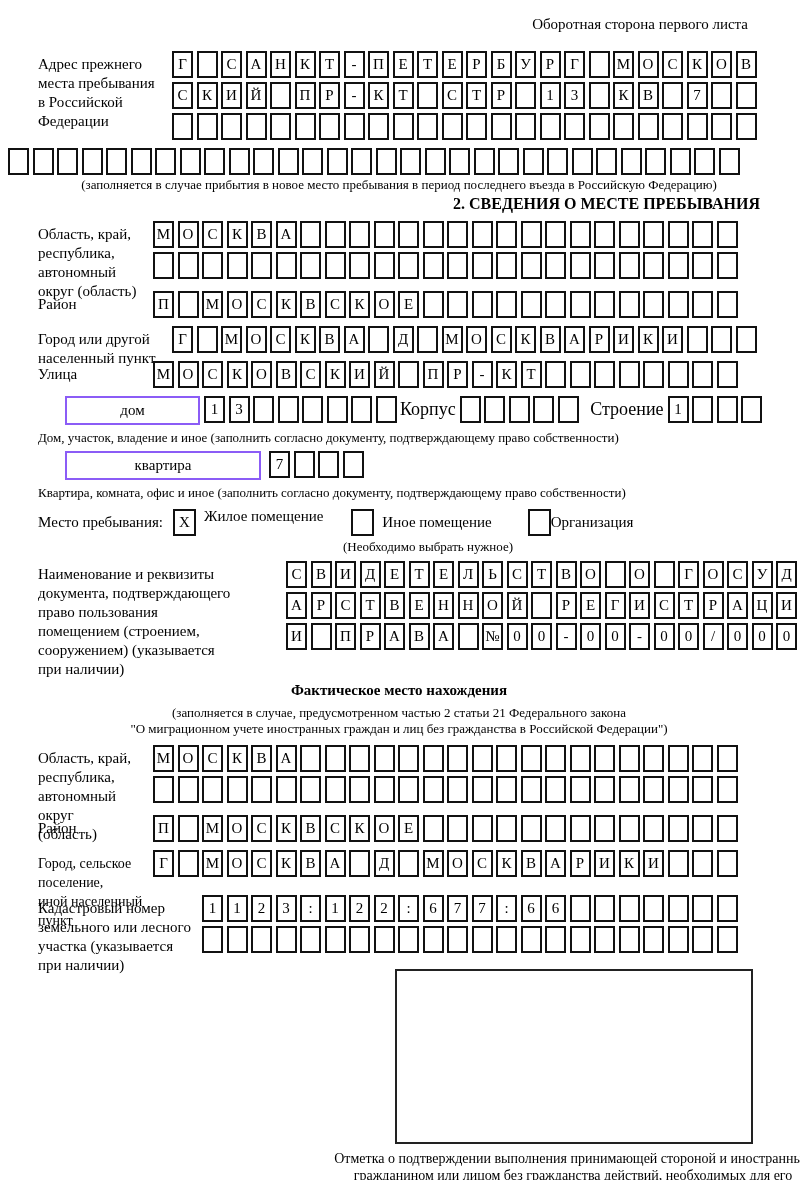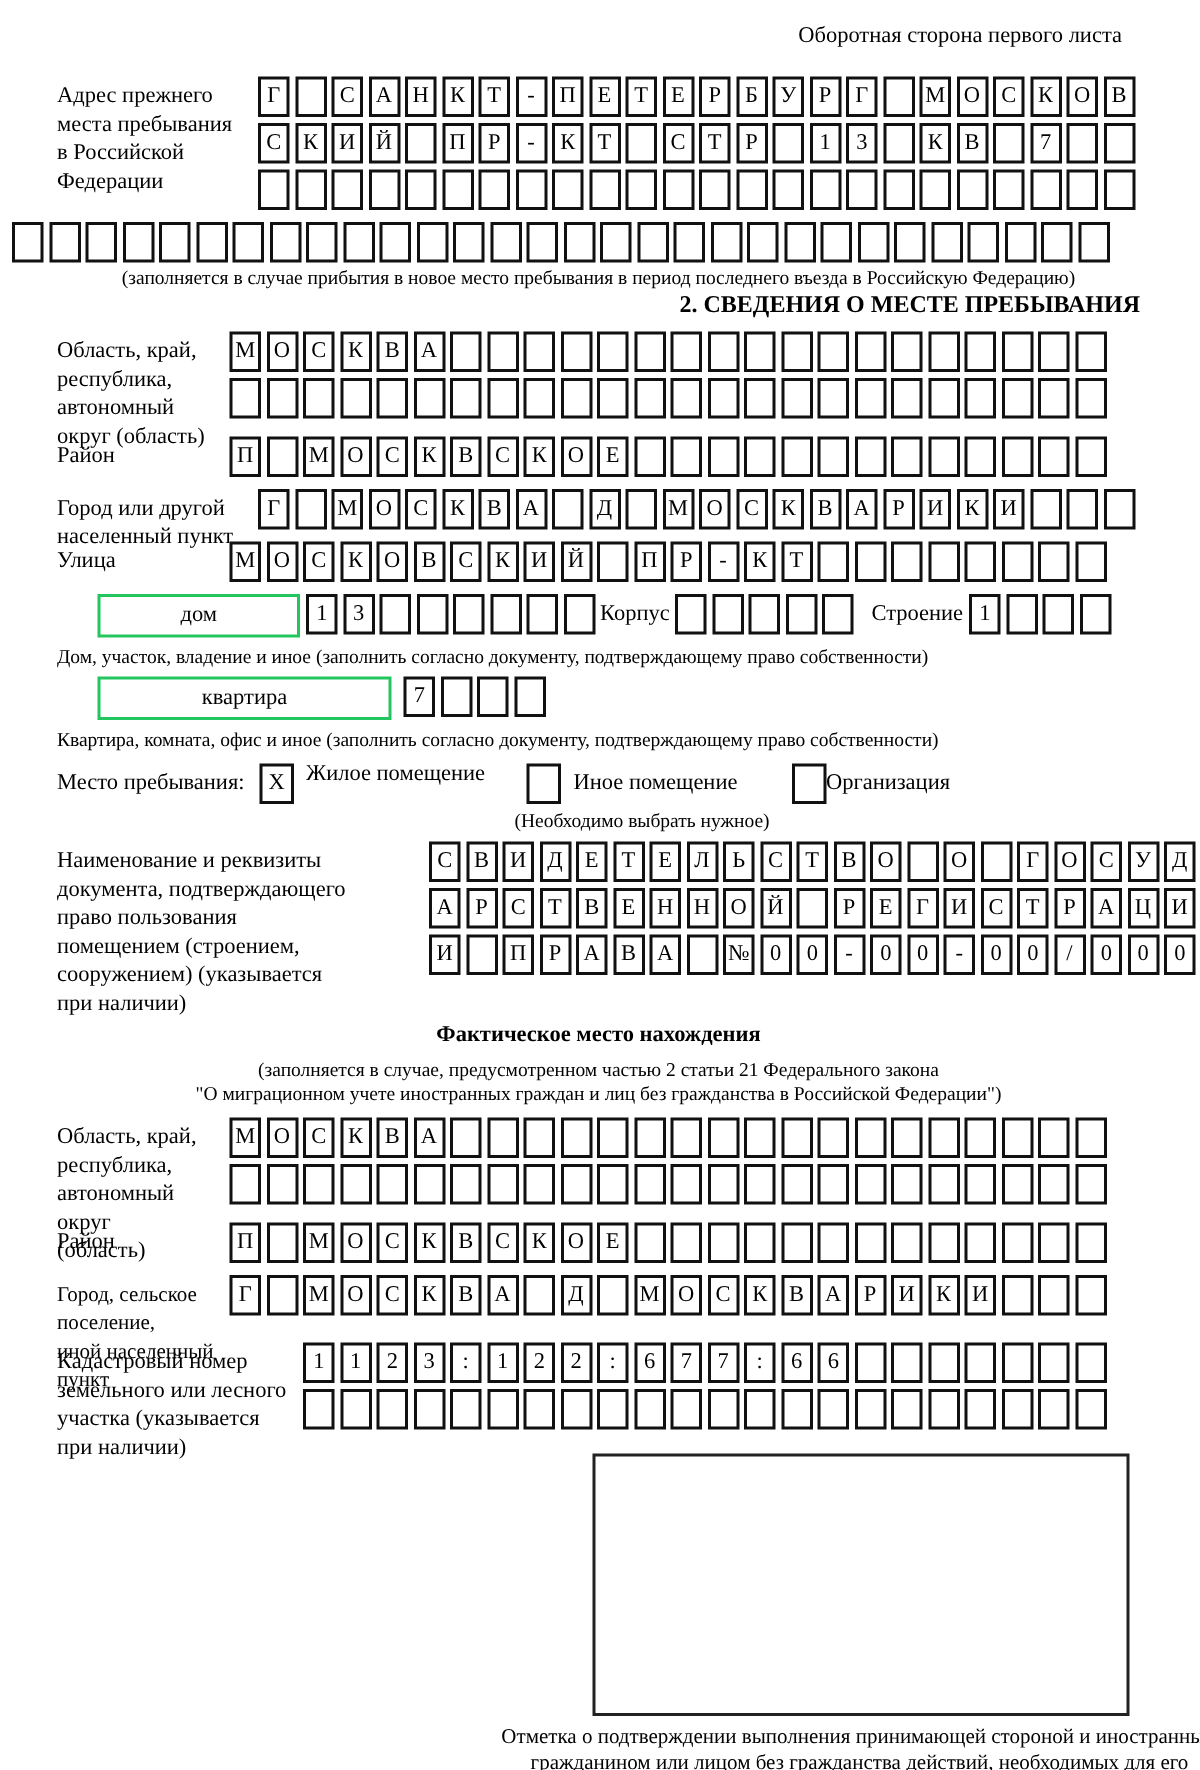--- a/index.html
+++ b/index.html
@@ -23,26 +23,26 @@
   .h62{height:66px;} .h31{height:31px;} .h93{height:97px;gap:36px;}
   .cellrow{white-space:nowrap;height:27px;margin-bottom:4px;}
   .cell{
     display:inline-block;box-sizing:border-box;
     width:21px;height:27px;border:2px solid #111;
     margin-right:3.5px;text-align:center;
     font-size:15px;line-height:23px;vertical-align:top;background:#fff;
   }
   .fullrow{margin-left:-30px;margin-bottom:2px;}
   .widebox{
-    display:inline-block;box-sizing:border-box;border:2px solid #22c55e;
+    display:inline-block;box-sizing:border-box;border:2px solid #8b5cf6;
     height:29px;text-align:center;font-size:15px;line-height:25px;
     vertical-align:top;background:#fff;
   }
   .house-row{margin-left:27px;white-space:nowrap;margin-bottom:3px;height:31px;}
-  .inline-lbl{display:inline-block;font-size:15px;vertical-align:top;line-height:27px;}
+  .inline-lbl{display:inline-block;font-size:18px;vertical-align:top;line-height:27px;}
   .gap4{width:4px;display:inline-block;} .gap8{width:8px;display:inline-block;}
   .stay-row{display:flex;align-items:center;margin:6px 0 2px 0;height:30px;}
   .chk{
     display:inline-block;box-sizing:border-box;width:23px;height:27px;
     border:2px solid #111;text-align:center;font-size:15px;line-height:23px;background:#fff;
   }
   .stay-lbl{font-size:15px;}
   .stay-note{font-size:13px;margin:0 0 6px 210px;width:360px;text-align:center;}
   .note-left{margin:0 0 5px 0;}
   .stamp-box{box-sizing:border-box;width:358px;height:175px;border:2px solid #222;margin:8px 0 0 357px;background:#fff;}

